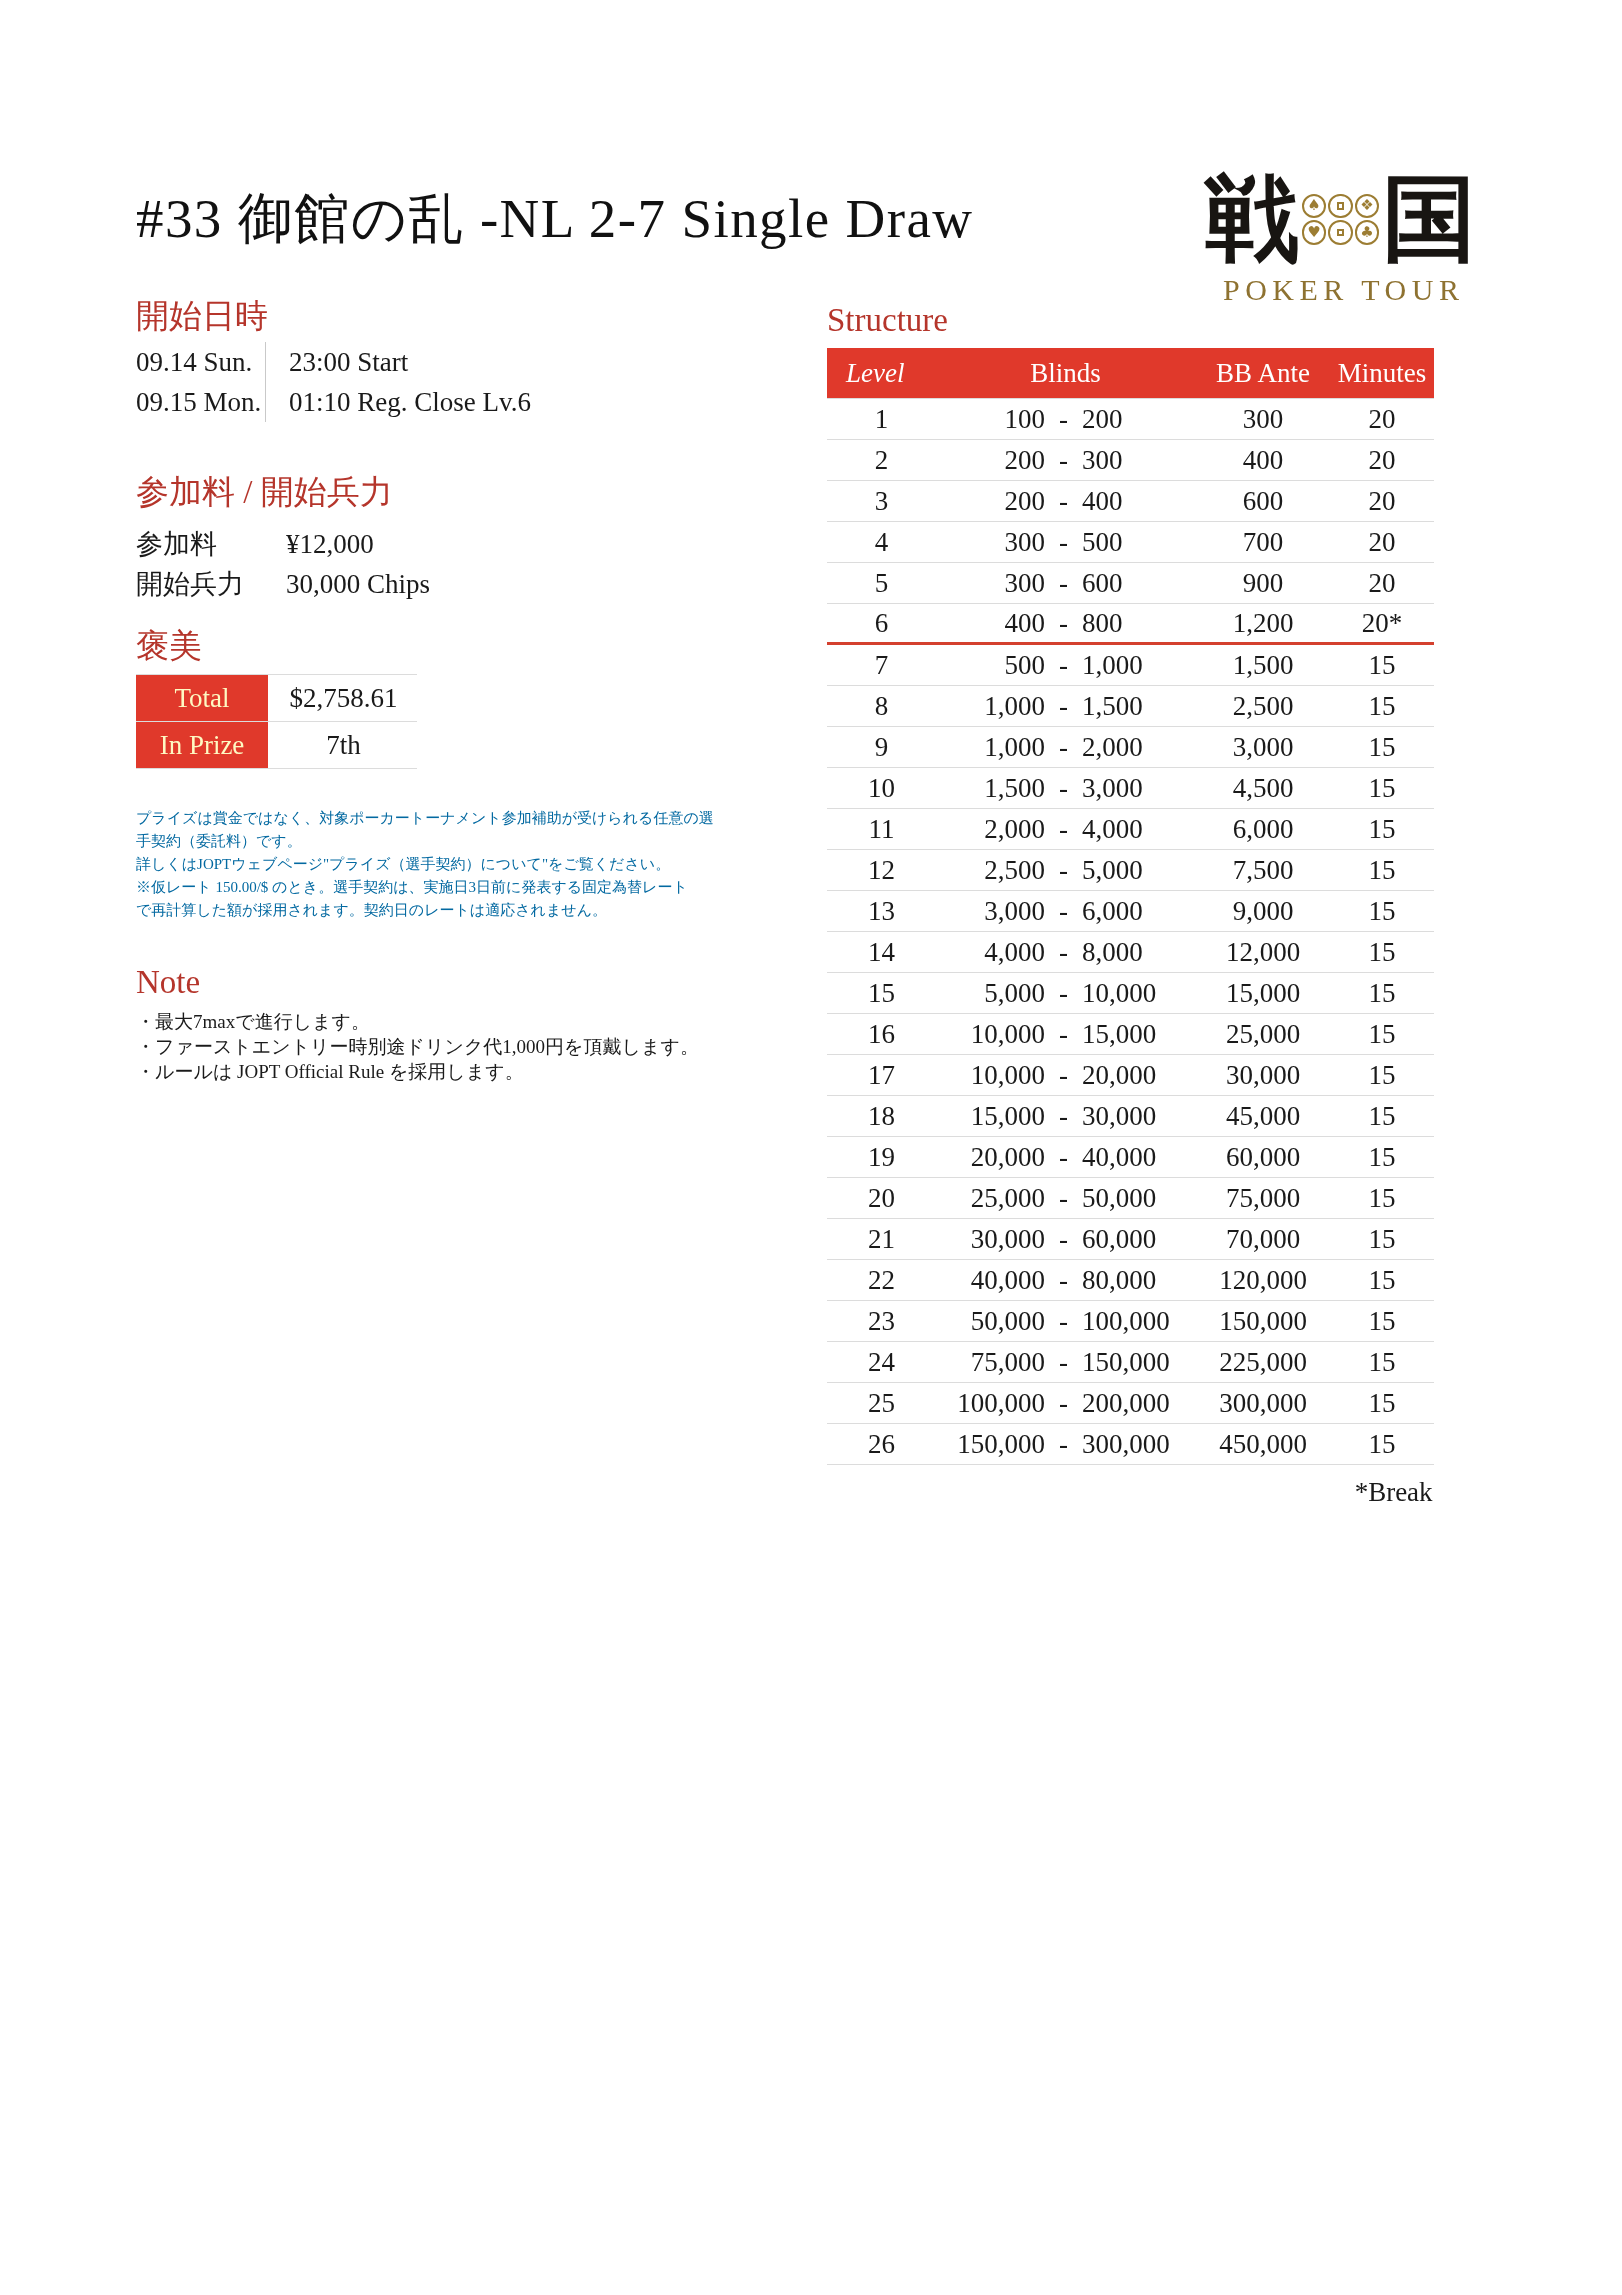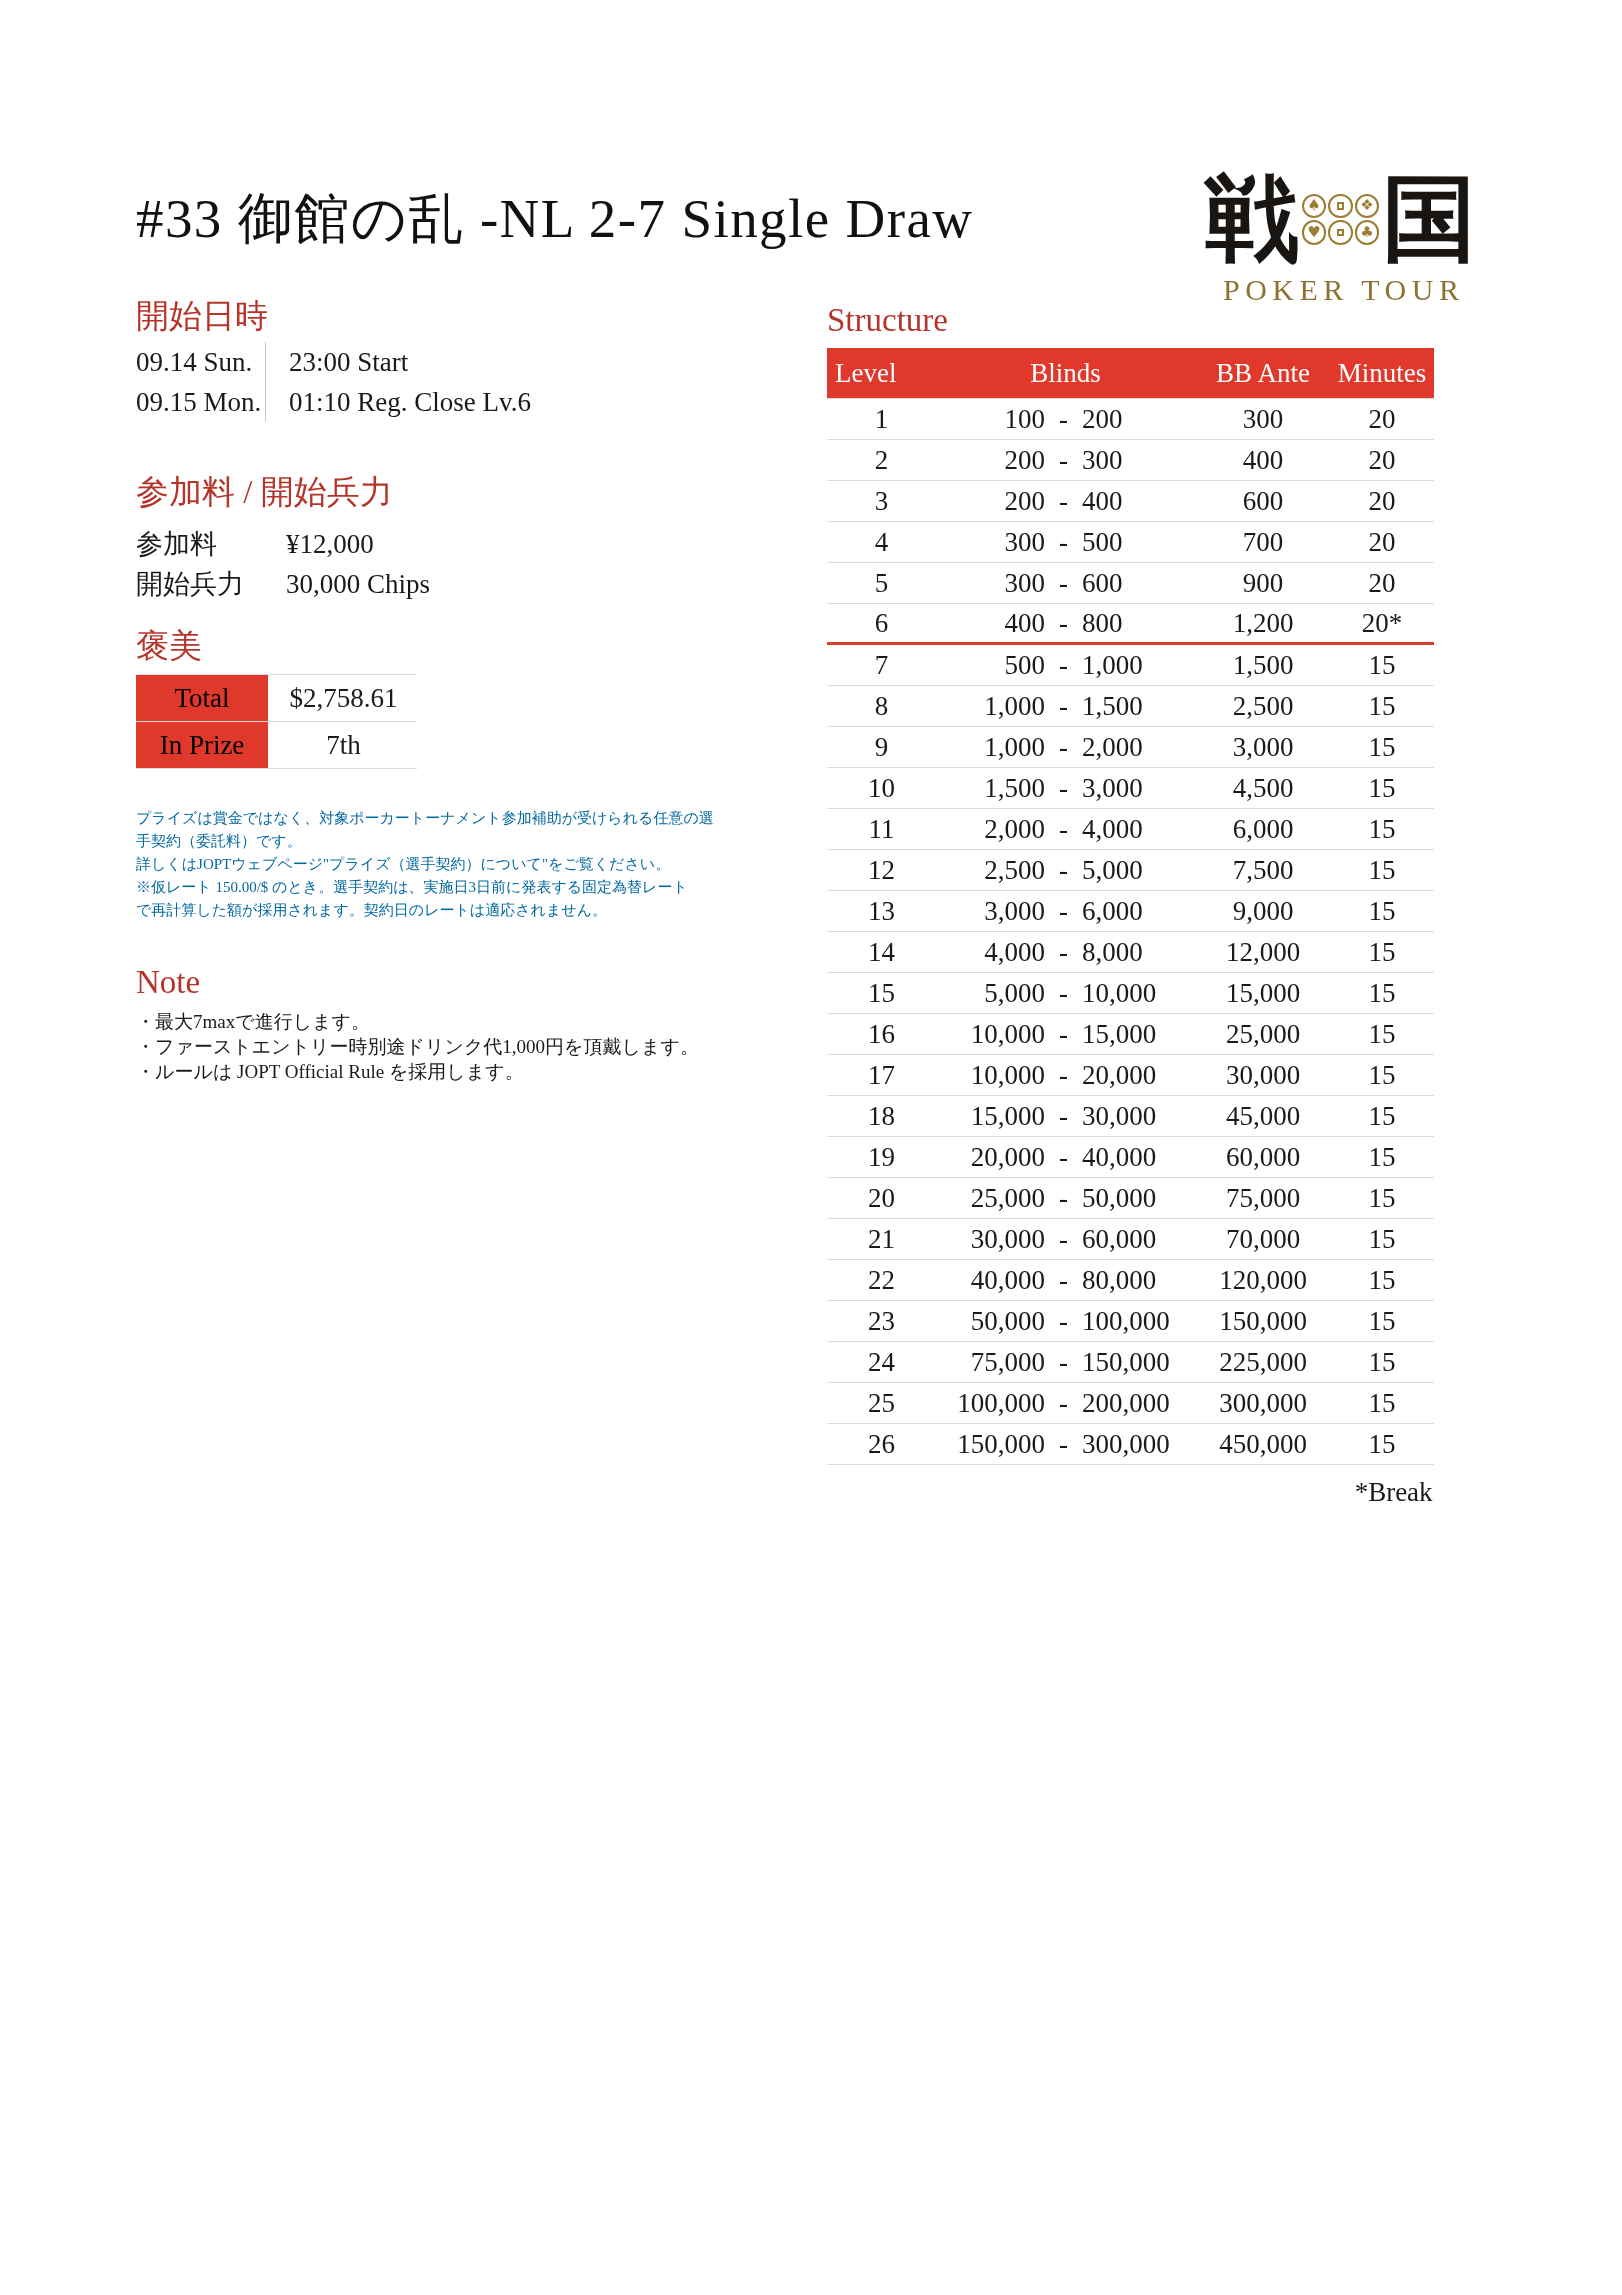--- a/index.html
+++ b/index.html
@@ -56,41 +56,41 @@
   
   .sec-entry{margin-top:50px;}
   .entry{margin-top:12.3px;}
   .entry-row{display:flex;height:40px;align-items:center;font-size:27px;}
   .entry-row .lbl{width:150px;}
   
   .sec-prize{margin-top:22px;}
   .prize{margin-top:8.2px;width:281px;border-top:1.4px solid var(--gridline);}
   .prize-row{display:flex;height:47px;border-bottom:1.4px solid var(--gridline);}
   .prize-row .plbl{
-    width:134px;background:var(--accent);color:#000000;
+    width:134px;background:var(--accent);color:#fef9c3;
     display:flex;align-items:center;justify-content:center;
     font-size:27px;border-right:2.7px solid #fff;
   }
   .prize-row .pval{
     flex:1;display:flex;align-items:center;justify-content:center;font-size:27px;
   }
   
   .disclaimer{margin-top:38px;font-size:15px;line-height:23px;color:#0369a1;width:593px;}
   
   .sec-note{margin-top:40px;}
   .note-list{margin-top:6.8px;}
   .note-item{font-size:19px;line-height:25px;display:flex;}
   
   .sthead{
     margin-top:8.2px;height:51px;background:var(--accent);color:#fff;
     display:flex;align-items:center;font-size:27px;
     border-bottom:1.4px solid var(--gridline);
   }
   .c-level{width:109px;}
-  .sthead .c-level{padding-left:8px;}
+  .sthead .c-level{padding-left:19px;font-style:italic;}
   .c-blinds{width:259px;display:flex;justify-content:center;}
   .sthead .c-blinds{justify-content:center;}
   .c-ante{width:136px;text-align:center;}
   .c-min{width:102px;text-align:center;}
   .srow{
     height:41px;display:flex;align-items:center;font-size:27px;
     border-bottom:1.4px solid var(--gridline);
   }
   .srow .c-level{text-align:center;}
   .srow.reg-close{border-bottom:3.4px solid var(--regline);}

